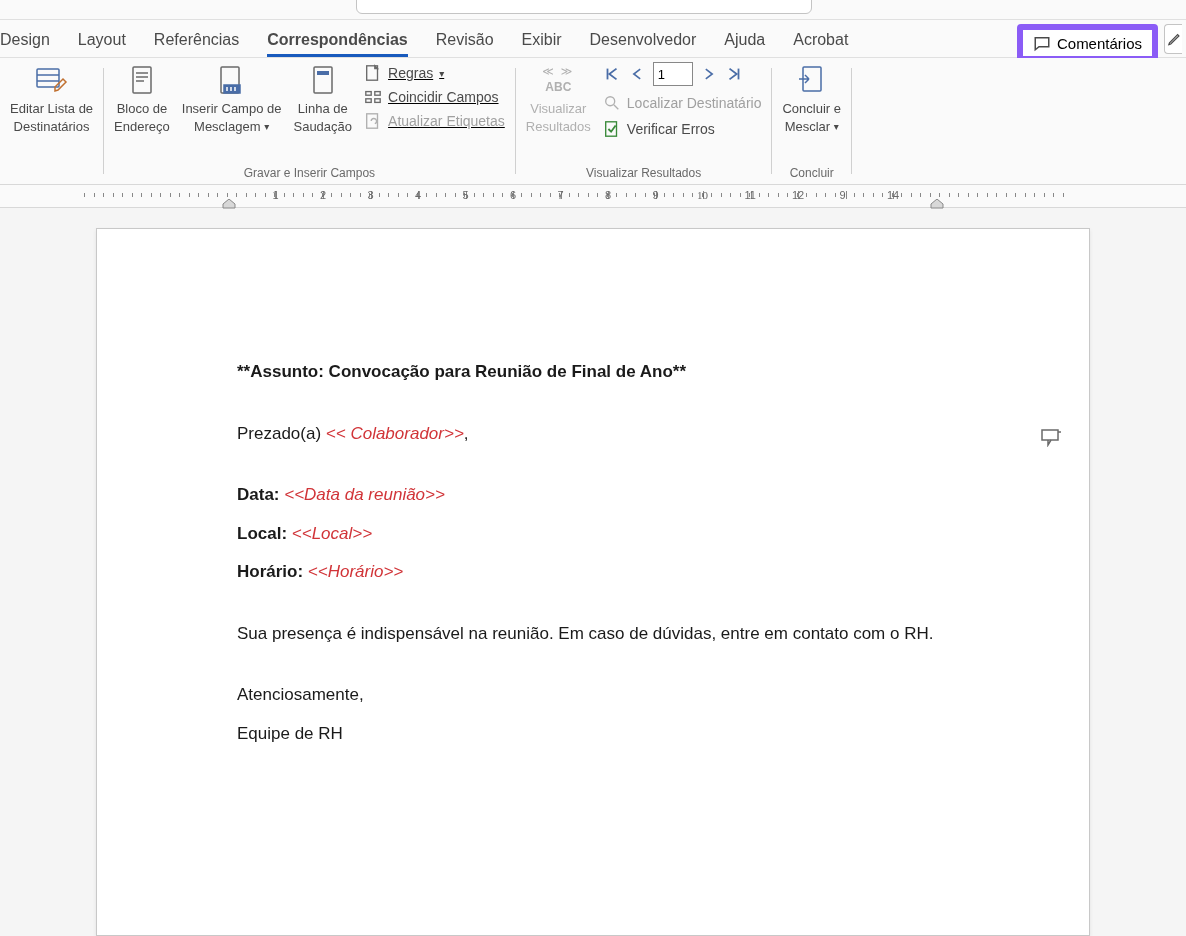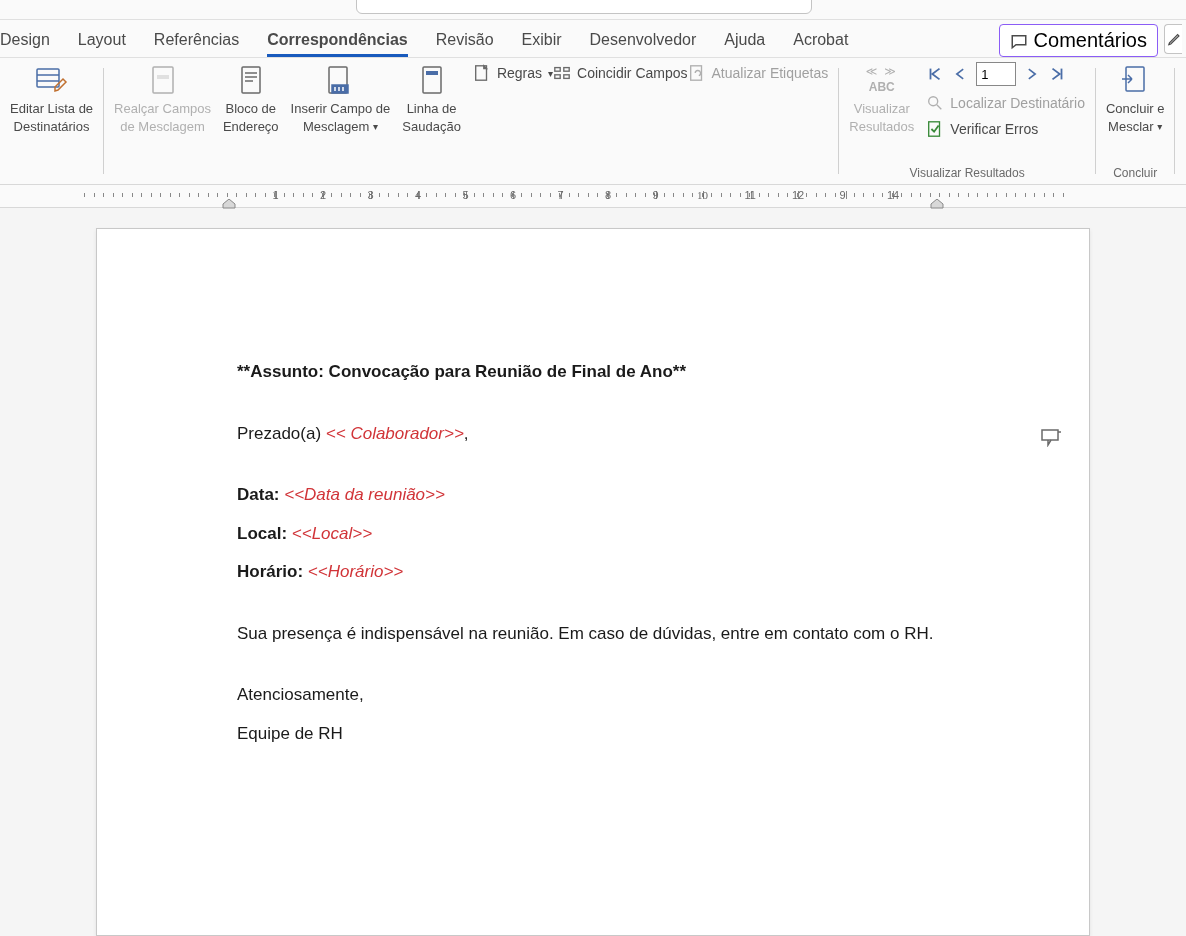--- a/index.html
+++ b/index.html
@@ -59,25 +59,25 @@
       background: #185abd;
     }
     .right-buttons {
       position: absolute;
       right: 4px;
       top: 4px;
       display: flex;
       gap: 6px;
     }
     .comments-btn {
-      border: 1px solid #8b5cf6;
+      border: 6px solid #8b5cf6;
       background: #fff;
       border-radius: 4px;
       padding: 4px 10px;
-      font-size: 20px;
+      font-size: 15px;
       display: flex;
       align-items: center;
       gap: 6px;
       cursor: pointer;
     }
     .pencil-btn-partial {
       width: 18px;
       height: 30px;
       border: 1px solid #c4c4c4;
       border-right: none;
@@ -135,22 +135,24 @@
       display: flex;
       align-items: center;
       justify-content: center;
       margin-bottom: 2px;
     }
     .big-button.disabled {
       color: #b0b0b0;
     }
     .small-button-list {
       display: flex;
-      flex-direction: row;
+      flex-direction: column;
+      gap: 6px;
       padding: 4px 6px;
+      text-decoration: underline;
     }
     .small-button {
       display: flex;
       align-items: center;
       gap: 6px;
       font-size: 14px;
       color: #4a4a4a;
       cursor: pointer;
       white-space: nowrap;
     }
@@ -307,30 +309,20 @@
         <span style="white-space:pre-line">Editar Lista de
 Destinatários</span>
       </div>
     </div>
     <div class="ribbon-group-label">&nbsp;</div>
   </div>
   <div class="ribbon-divider"></div>
 
   <div class="ribbon-group">
     <div class="ribbon-group-content">
-      <div class="big-button disabled">
-        <div class="icon-box">
-          <svg width="28" height="30" viewBox="0 0 28 30" fill="none" stroke="#b0b0b0" stroke-width="1.5">
-            <rect x="4" y="2" width="20" height="26" rx="1"></rect>
-              <rect x="8" y="10" width="12" height="4" fill="#e0e0e0" stroke="none"></rect>
-          </svg>
-        </div>
-        <span style="white-space:pre-line">Realçar Campos
-de Mesclagem</span>
-      </div>
       <div class="big-button">
         <div class="icon-box">
           <svg width="24" height="30" viewBox="0 0 24 30" fill="none" stroke="#6a6a6a" stroke-width="1.5">
             <rect x="3" y="2" width="18" height="26" rx="1"></rect>
               <line x1="6" y1="8" x2="18" y2="8"></line>
               <line x1="6" y1="12" x2="18" y2="12"></line>
               <line x1="6" y1="16" x2="14" y2="16"></line>
           </svg>
         </div>
         <span style="white-space:pre-line">Bloco de
@@ -379,20 +371,21 @@
         </div>
         <div class="small-button disabled">
           <svg class="small-icon" viewBox="0 0 20 20" fill="none" stroke="#b0b0b0" stroke-width="1.5">
               <rect x="3" y="2" width="12" height="16"></rect>
               <path d="M8 10a3 3 0 1 1 4 3"></path>
             </svg>
           <span>Atualizar Etiquetas</span>
         </div>
       </div>
     </div>
+    <div class="ribbon-group-label">Gravar e Inserir Campos</div>
   </div>
   <div class="ribbon-divider"></div>
 
   <div class="ribbon-group">
     <div class="ribbon-group-content">
       <div class="big-button disabled">
         <div class="icon-box">
           <div style="text-align:center">
             <div style="color:#b0b0b0;font-size:11px;letter-spacing:2px">≪ ≫</div>
             <div style="color:#b0b0b0;font-size:12px;font-weight:600">ABC</div>

